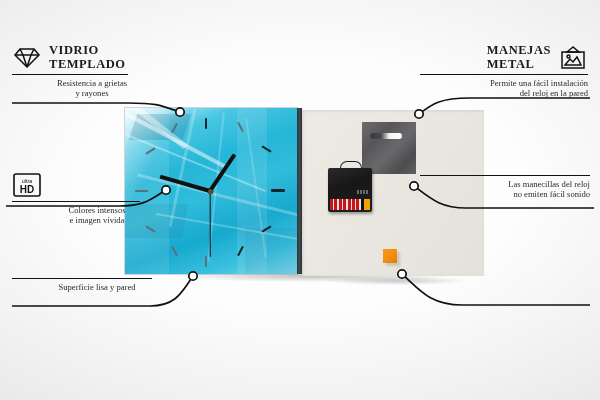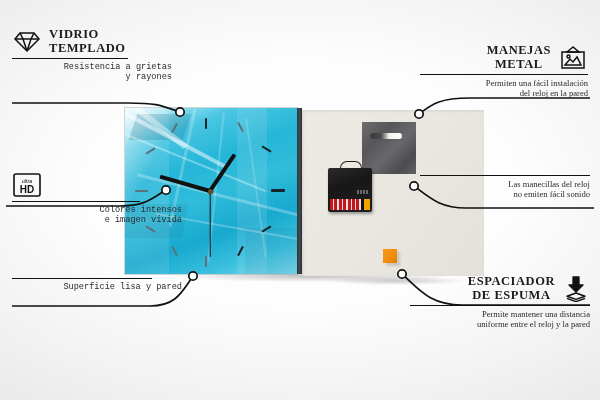--- a/index.html
+++ b/index.html
@@ -32,23 +32,23 @@
   .f-sub{
     font-family:"Liberation Serif", serif;
     font-size:8.6px;
     line-height:10.4px;
     color:#2b2b2b;
     margin-top:3px;
     white-space:pre-line;
   }
   .left .f-head{justify-content:flex-start;}
   .left .f-title{text-align:left;}
-  .left .f-sub{text-align:right;font-family:Liberation Mono, monospace;}
+  .left .f-sub{text-align:center;}
   .right .f-head{justify-content:flex-end;}
-  .right .f-title{text-align:center;}
+  .right .f-title{text-align:left;}
   .right .f-sub{text-align:right;}
   .icon{flex:0 0 auto;display:block;}
 
   
   #product{position:absolute;left:125px;top:108px;width:365px;height:168px;}
   #clockshadow{
     position:absolute;left:6px;top:160px;width:360px;height:16px;
     background:radial-gradient(ellipse 180px 8px at 50% 50%, rgba(90,90,90,.38) 0%, rgba(120,120,120,.12) 55%, rgba(255,255,255,0) 78%);
   }
   
@@ -200,21 +200,21 @@
     <g fill="#ffffff" stroke="#111" stroke-width="1.7">
       <circle cx="180" cy="112" r="4.2"></circle>
       <circle cx="166" cy="190" r="4.2"></circle>
       <circle cx="193" cy="276" r="4.2"></circle>
       <circle cx="419" cy="114" r="4.2"></circle>
       <circle cx="414" cy="186" r="4.2"></circle>
       <circle cx="402" cy="274" r="4.2"></circle>
     </g>
   </svg>
 
-  <div class="feature left" style="left:12px;top:28px;width:160px;">
+  <div class="feature left" style="left:12px;top:44px;width:160px;">
     <div class="f-head">
       <svg class="icon" width="30" height="24" viewBox="0 0 30 24">
         <g fill="none" stroke="#111" stroke-width="1.5">
           <path d="M3,9 L8,3 H22 L27,9 L15,21 Z"></path>
           <path d="M3,9 H27"></path>
             <path d="M8,3 L11,9 L15,21"></path>
             <path d="M22,3 L19,9 L15,21"></path>
         </g>
       </svg>
       <div class="f-title">VIDRIO
@@ -250,42 +250,24 @@
       <svg class="icon" width="30" height="26" viewBox="0 0 30 26">
         <g fill="none" stroke="#111" stroke-width="1.5">
           <rect x="4" y="7" width="22" height="16"></rect>
           <path d="M15,2 L9,7 H21 Z"></path>
           <path d="M7,20 L12,14 L15,17 L19,12 L23,20 Z"></path>
           <circle cx="10.5" cy="11.5" r="1.5"></circle>
         </g>
       </svg>
     </div>
     <div class="f-rule" style="width:168px;margin-left:auto;"></div>
-    <div class="f-sub">Permiten una fácil instalación
+    <div class="f-sub">Permite una fácil instalación
 del reloj en la pared</div>
   </div>
 
   <div class="feature right" style="left:420px;top:172px;width:170px;">
     <div class="f-rule" style="width:170px;margin-left:auto;"></div>
     <div class="f-sub">Las manecillas del reloj
 no emiten fácil sonido</div>
   </div>
 
-  <div class="feature right" style="left:410px;top:275px;width:180px;">
-    <div class="f-head">
-      <div class="f-title">ESPACIADOR
-DE ESPUMA</div>
-      <svg class="icon" width="28" height="26" viewBox="0 0 28 26">
-        <g fill="#111" stroke="#111" stroke-width="1.3" stroke-linejoin="round">
-          <path d="M11,1 h6 v8 h4 l-7,7 -7,-7 h4 z"></path>
-        </g>
-        <g fill="none" stroke="#111" stroke-width="1.5" stroke-linejoin="round">
-          <path d="M14,17 l9,3.2 -9,3.2 -9,-3.2 z"></path>
-          <path d="M5,22.4 l9,3.2 9,-3.2"></path>
-        </g>
-      </svg>
-    </div>
-    <div class="f-rule" style="width:180px;margin-left:auto;"></div>
-    <div class="f-sub">Permite mantener una distancia
-uniforme entre el reloj y la pared</div>
-  </div>
 
 </div>
 
 </body></html>

